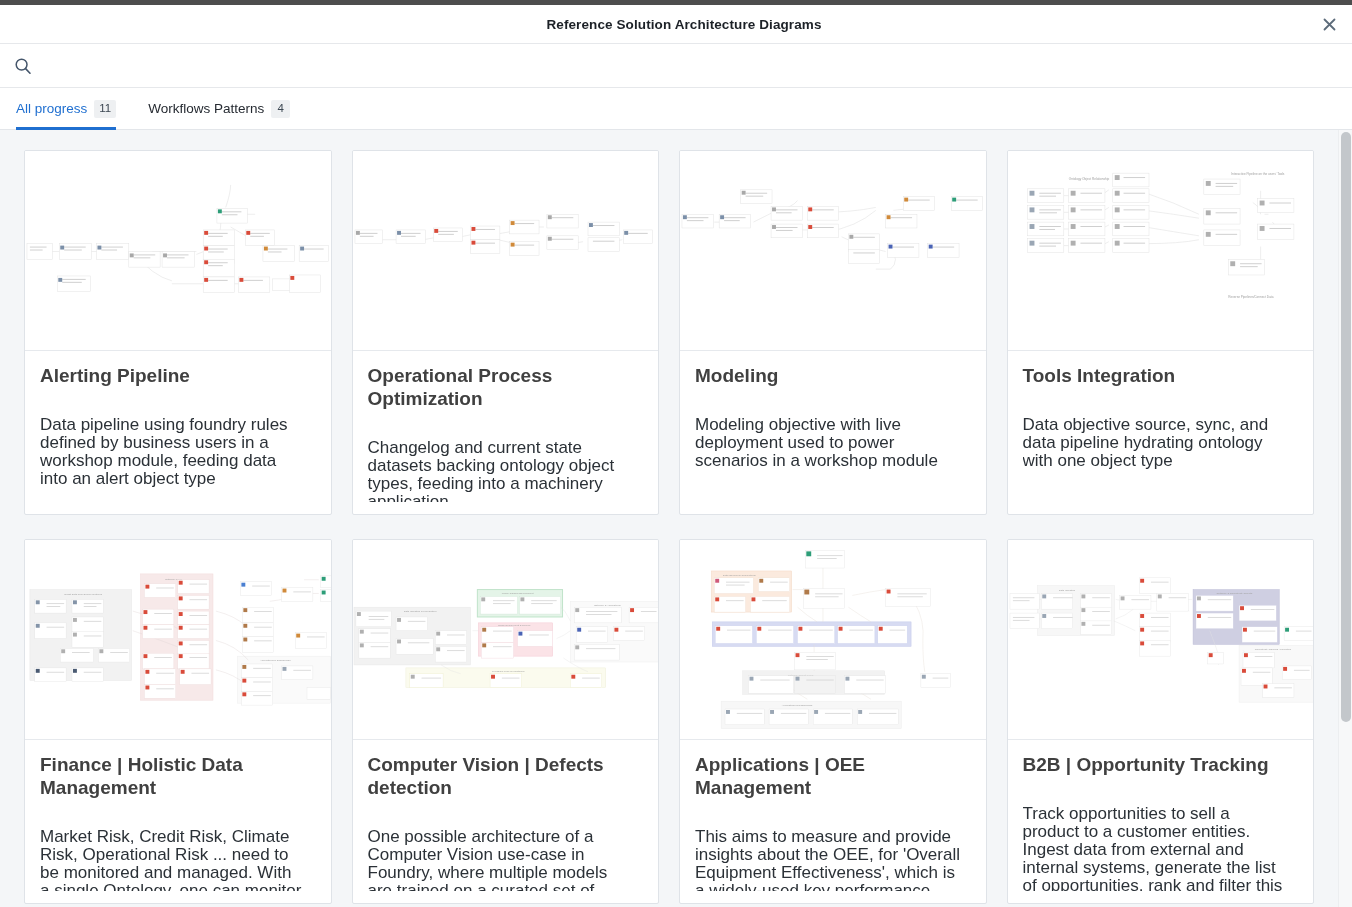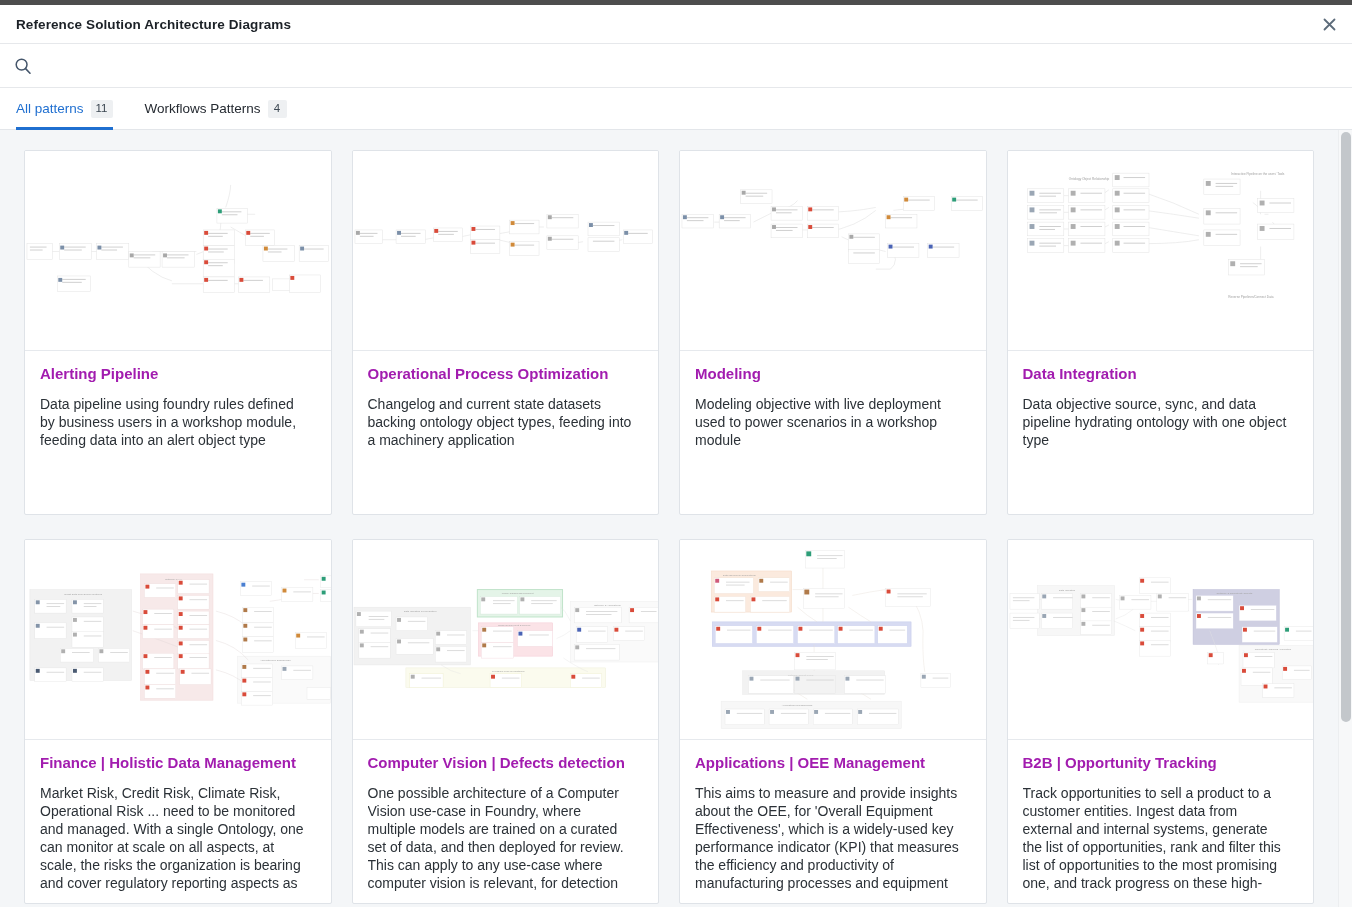--- a/index.html
+++ b/index.html
@@ -23,20 +23,21 @@
     flex: 0 0 auto;
   }
   
   .title-bar {
     height: 39px;
     flex: 0 0 auto;
     display: flex; align-items: center;
     border-bottom: 1px solid #e6e8eb;
     background: #ffffff;
     position: relative;
+    justify-content: center;
   }
   .title-text {
     margin-left: 16px;
     font-size: 13.5px;
     font-weight: bold;
     color: #1c2127;
     letter-spacing: 0.1px;
   }
   .close-btn {
     position: absolute;
@@ -139,34 +140,35 @@
     position: relative;
   }
   .thumb svg { display: block; width: 100%; height: 100%; }
   .card-body {
     padding: 14px 15px 12px 15px;
     display: flex; flex-direction: column;
     flex: 1 1 auto;
     min-height: 0;
   }
   .card-title {
-    font-size: 15px;
+    font-size: 19px;
     font-weight: bold;
-    color: #a21caf;
+    color: #404040;
     margin-bottom: 12px;
     flex: 0 0 auto;
     line-height: 1.2;
   }
   .card-desc {
-    font-size: 14px;
+    font-size: 17px;
     line-height: 18px;
     color: #2b3137;
     overflow-y: auto;
     flex: 1 1 auto;
     padding-right: 10px;
+    margin-top: 16px;
   }
   .card-desc::-webkit-scrollbar { width: 9px; }
   .card-desc::-webkit-scrollbar-track { background: #f7f8f9; border-radius: 5px; }
   .card-desc::-webkit-scrollbar-thumb { background: #c3c7cb; border-radius: 5px; }
   
   .page-scroll-track {
     position: absolute;
     top: 0; right: 0;
     width: 14px; height: 100%;
     background: #f7f8f9;
@@ -202,21 +204,21 @@
       <svg width="18" height="18" viewBox="0 0 18 18" aria-hidden="true">
         <circle cx="7.6" cy="7.6" r="5.4" fill="none" stroke="currentColor" stroke-width="1.5"></circle>
         <path d="M11.6 11.6 L16 16.2" stroke="currentColor" stroke-width="1.6" stroke-linecap="round"></path>
       </svg>
     </span>
     <input class="search-input" type="text" value="" placeholder="" style="">
   </div>
 
   <div class="tab-bar">
     <div class="tab active">
-      <span class="tab-label">All patterns</span>
+      <span class="tab-label">All progress</span>
       <span class="tab-count">11</span>
     </div>
     <div class="tab">
       <span class="tab-label">Workflows Patterns</span>
       <span class="tab-count">4</span>
     </div>
   </div>
 
   <div class="content">
     <div class="grid">
@@ -501,21 +503,21 @@
               <rect x="202" y="28" width="5" height="5" fill="#b0b0b0"></rect>
               <rect x="202" y="58" width="5" height="5" fill="#b0b0b0"></rect>
               <rect x="257" y="48" width="5" height="5" fill="#b0b0b0"></rect>
               <rect x="202" y="80" width="5" height="5" fill="#b0b0b0"></rect>
               <rect x="257" y="74" width="5" height="5" fill="#b0b0b0"></rect>
               <rect x="227" y="110" width="5" height="5" fill="#b0b0b0"></rect>
             </g>
           </svg>
         </div>
         <div class="card-body">
-          <div class="card-title">Data Integration</div>
+          <div class="card-title">Tools Integration</div>
           <div class="card-desc">Data objective source, sync, and data pipeline hydrating ontology with one object type</div>
         </div>
       </div>
 
       <div class="card">
         <div class="thumb">
           <svg viewBox="0 0 312 198" preserveAspectRatio="xMidYMid meet">
             <rect x="5" y="48" width="104" height="93" fill="#f2f2f2" stroke="#e8e8e8" stroke-width="0.5"></rect>
             <rect x="118" y="32" width="74" height="129" fill="#f7e9e9" stroke="#f0dada" stroke-width="0.5"></rect>
             <rect x="217" y="116" width="95" height="48" fill="#fafafa" stroke="#eeeeee" stroke-width="0.5"></rect>

